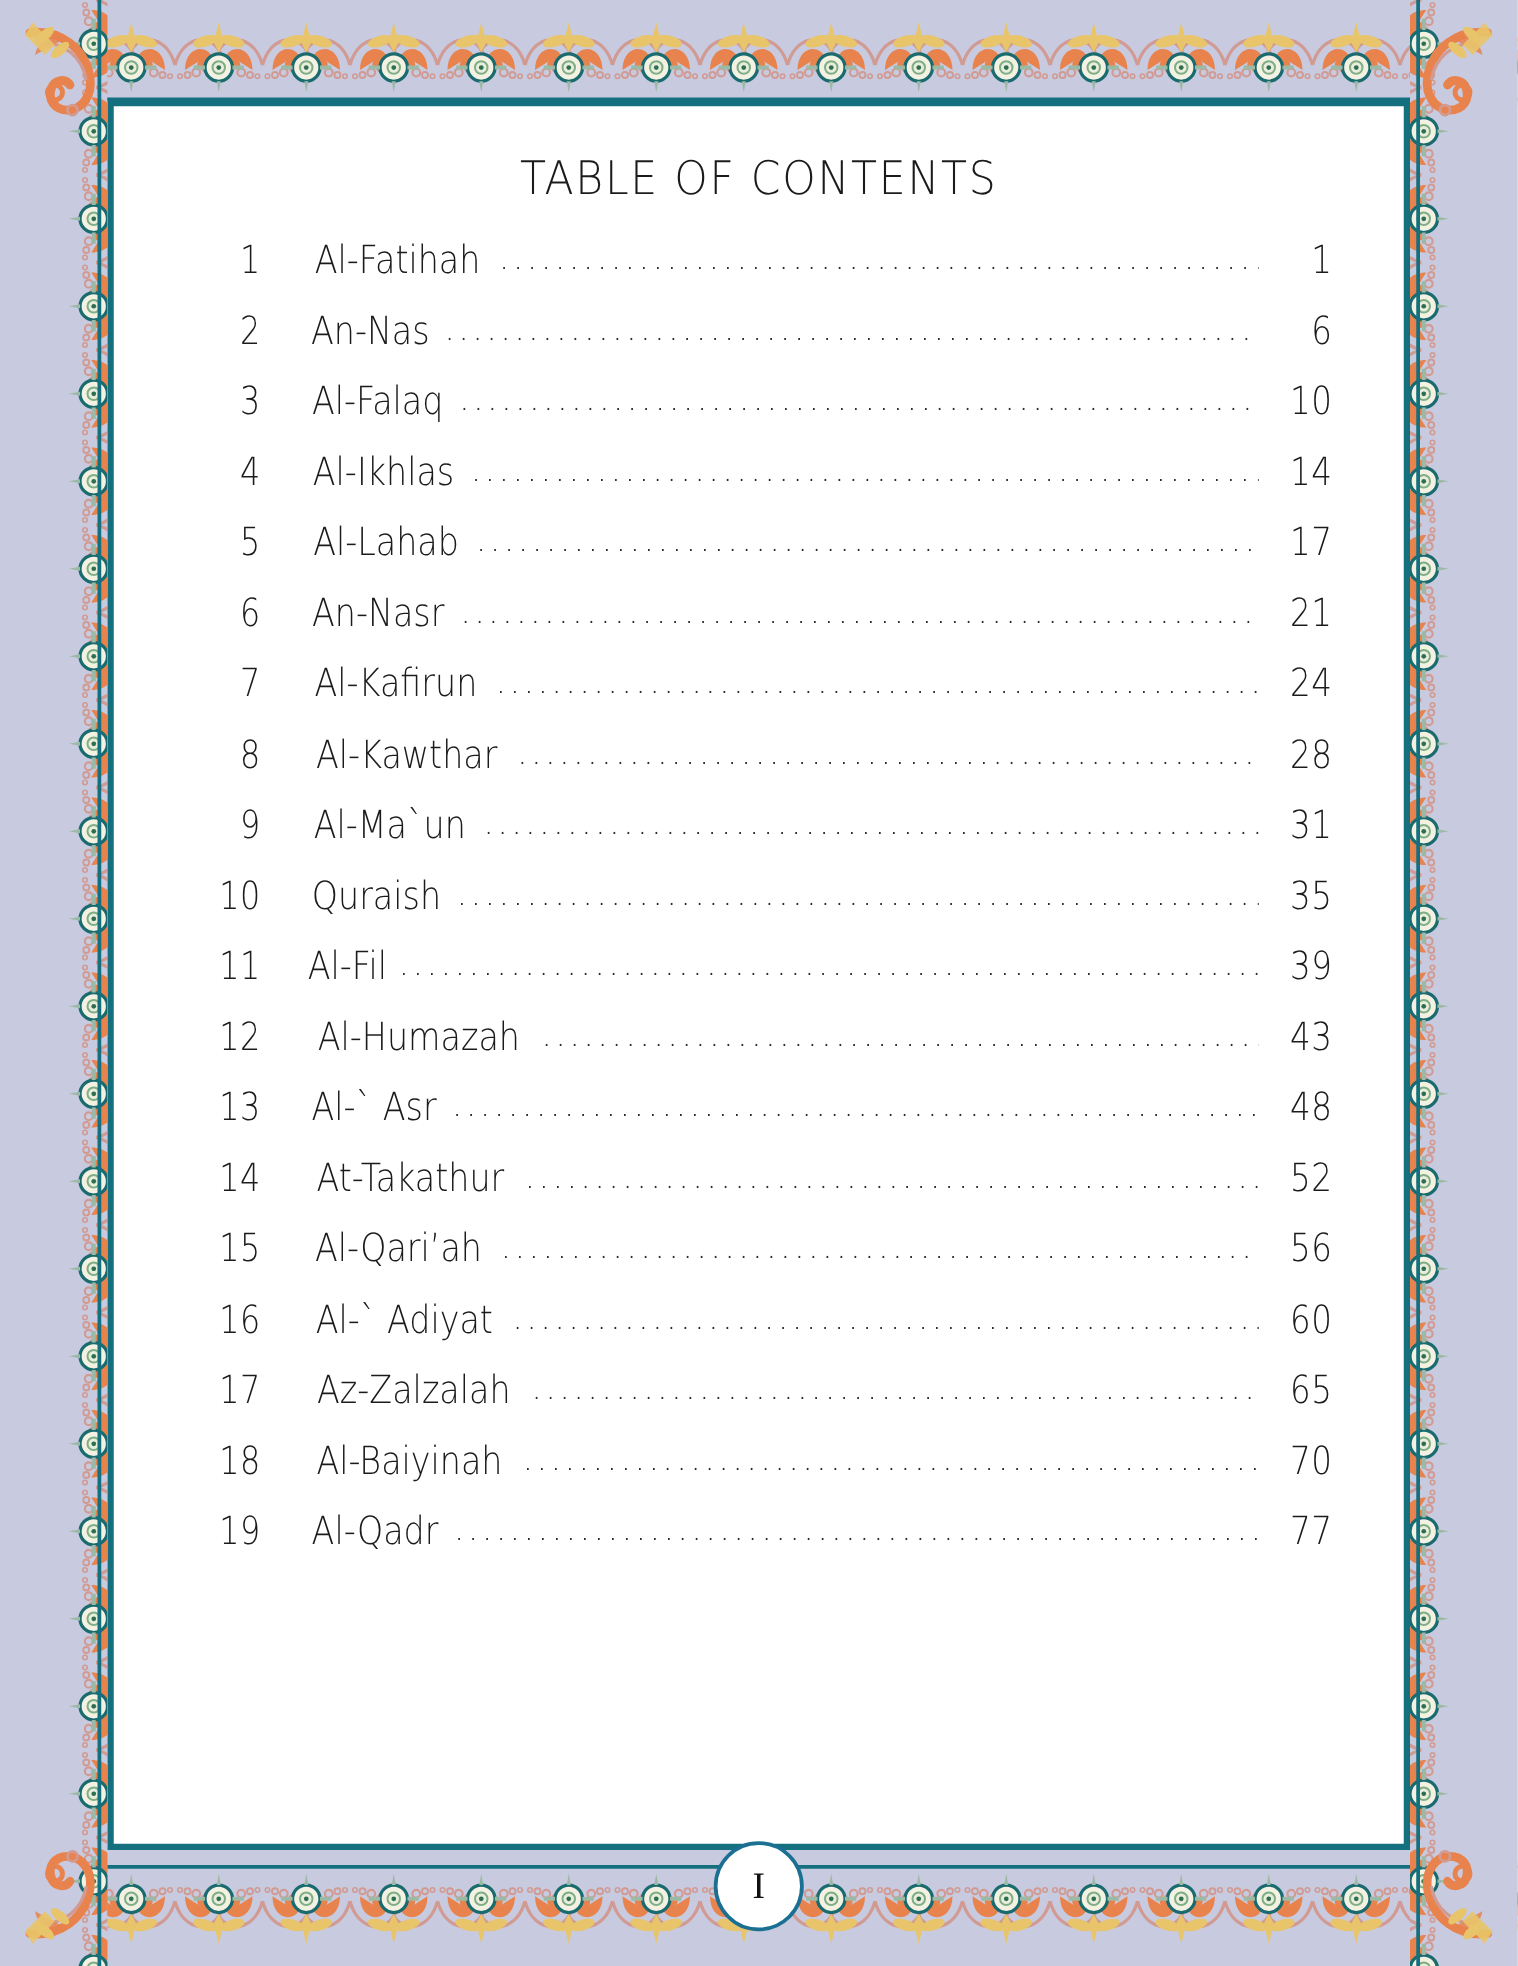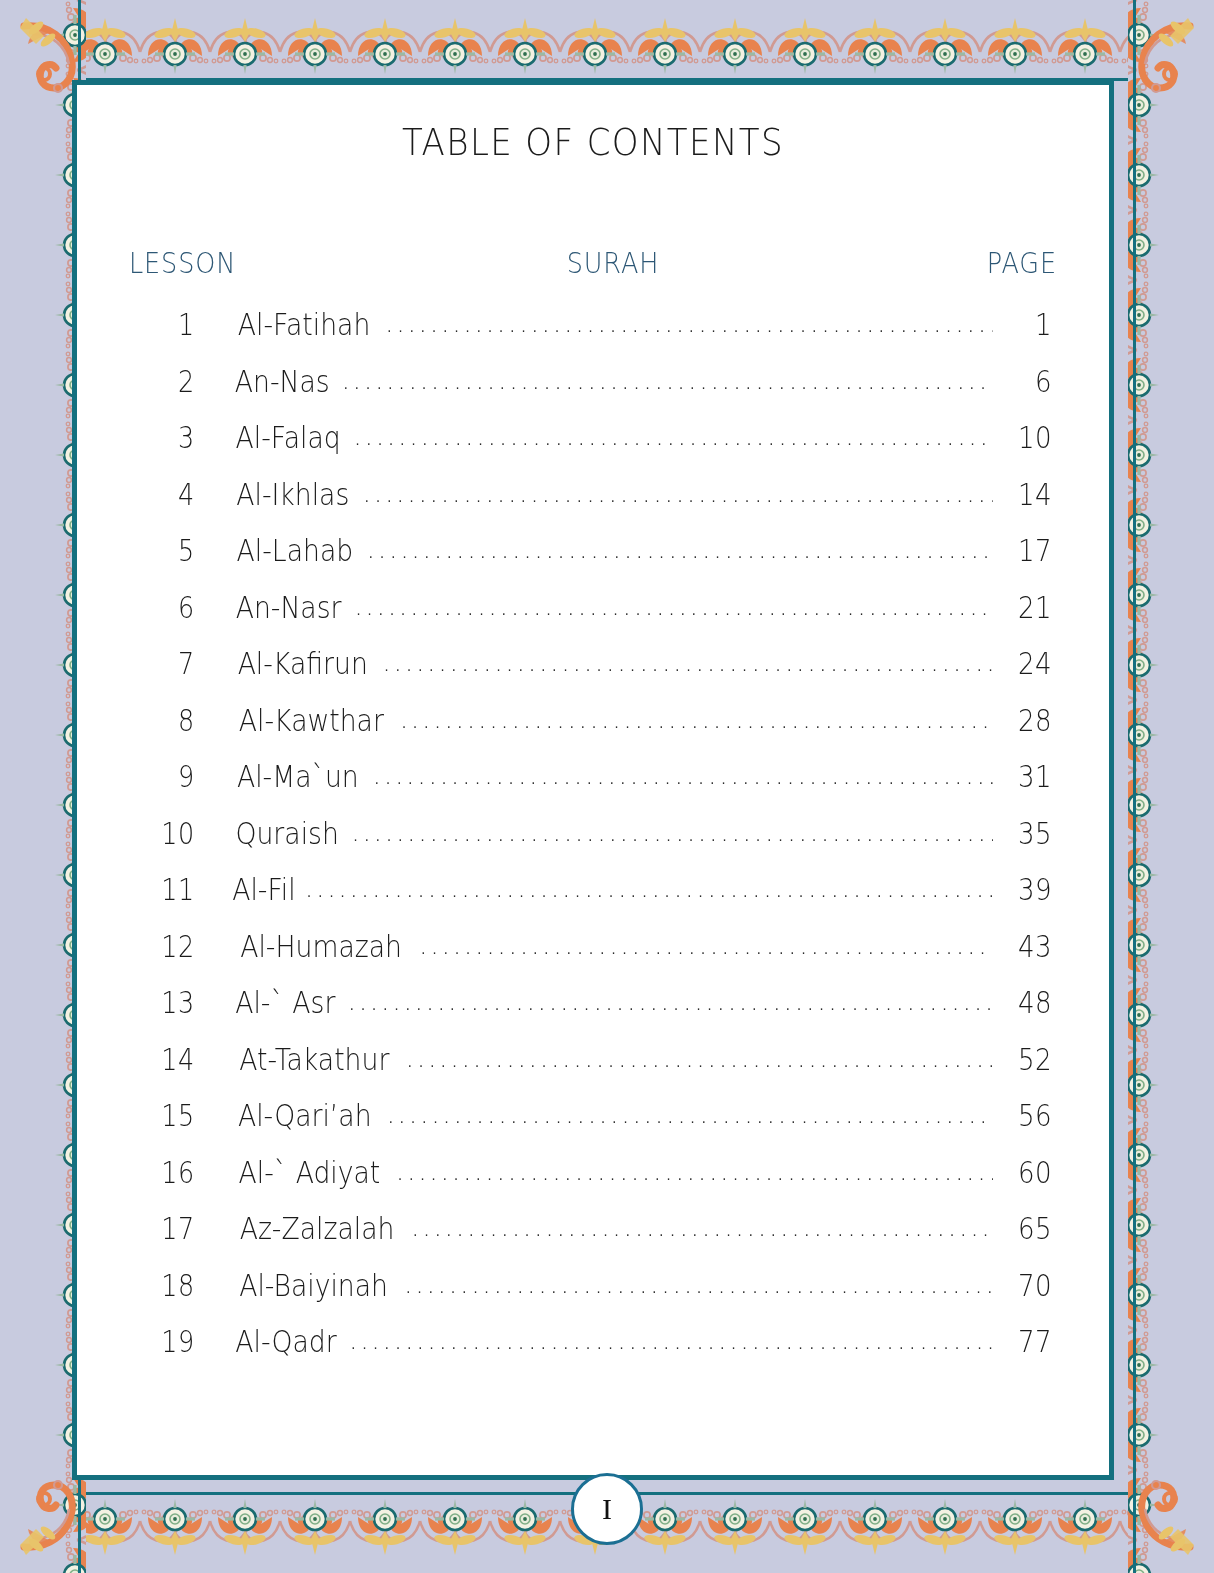--- a/index.html
+++ b/index.html
@@ -46,21 +46,21 @@
   #corner-br { right: 14px; bottom: 14px; transform: scale(-1,-1); }
   .corner {
     position: absolute;
     width: 86px; height: 86px;
     pointer-events: none;
   }
 
   
   #content-frame {
     position: absolute;
-    left: 72px;
+    left: 86px;
     top: 80px;
     width: 1042px;
     height: 1400px;
     background: #ffffff;
     border: 5px solid #14707f;
     box-sizing: border-box;
   }
   #content-inner {
     position: absolute;
     inset: 0;
@@ -355,25 +355,20 @@
   </svg>
   <svg class="corner" id="corner-br" viewBox="0 0 86 86">
     <use href="#corner-unit"></use>
   </svg>
 
   <div id="content-frame">
     <div id="content-inner">
 
       <h1 id="page-title">TABLE OF CONTENTS</h1>
 
-      <div id="toc-header">
-        <span class="h-lesson">LESSON</span>
-        <span class="h-surah">SURAH</span>
-        <span class="h-page">PAGE</span>
-      </div>
 
       <div id="toc-list">
           <div class="toc-row">
             <span class="toc-num">1</span>
             <span class="toc-name">Al-Fatihah</span>
             <span class="toc-dots">........................................................................................................................</span>
             <span class="toc-page">1</span>
           </div>
           <div class="toc-row">
             <span class="toc-num">2</span>

